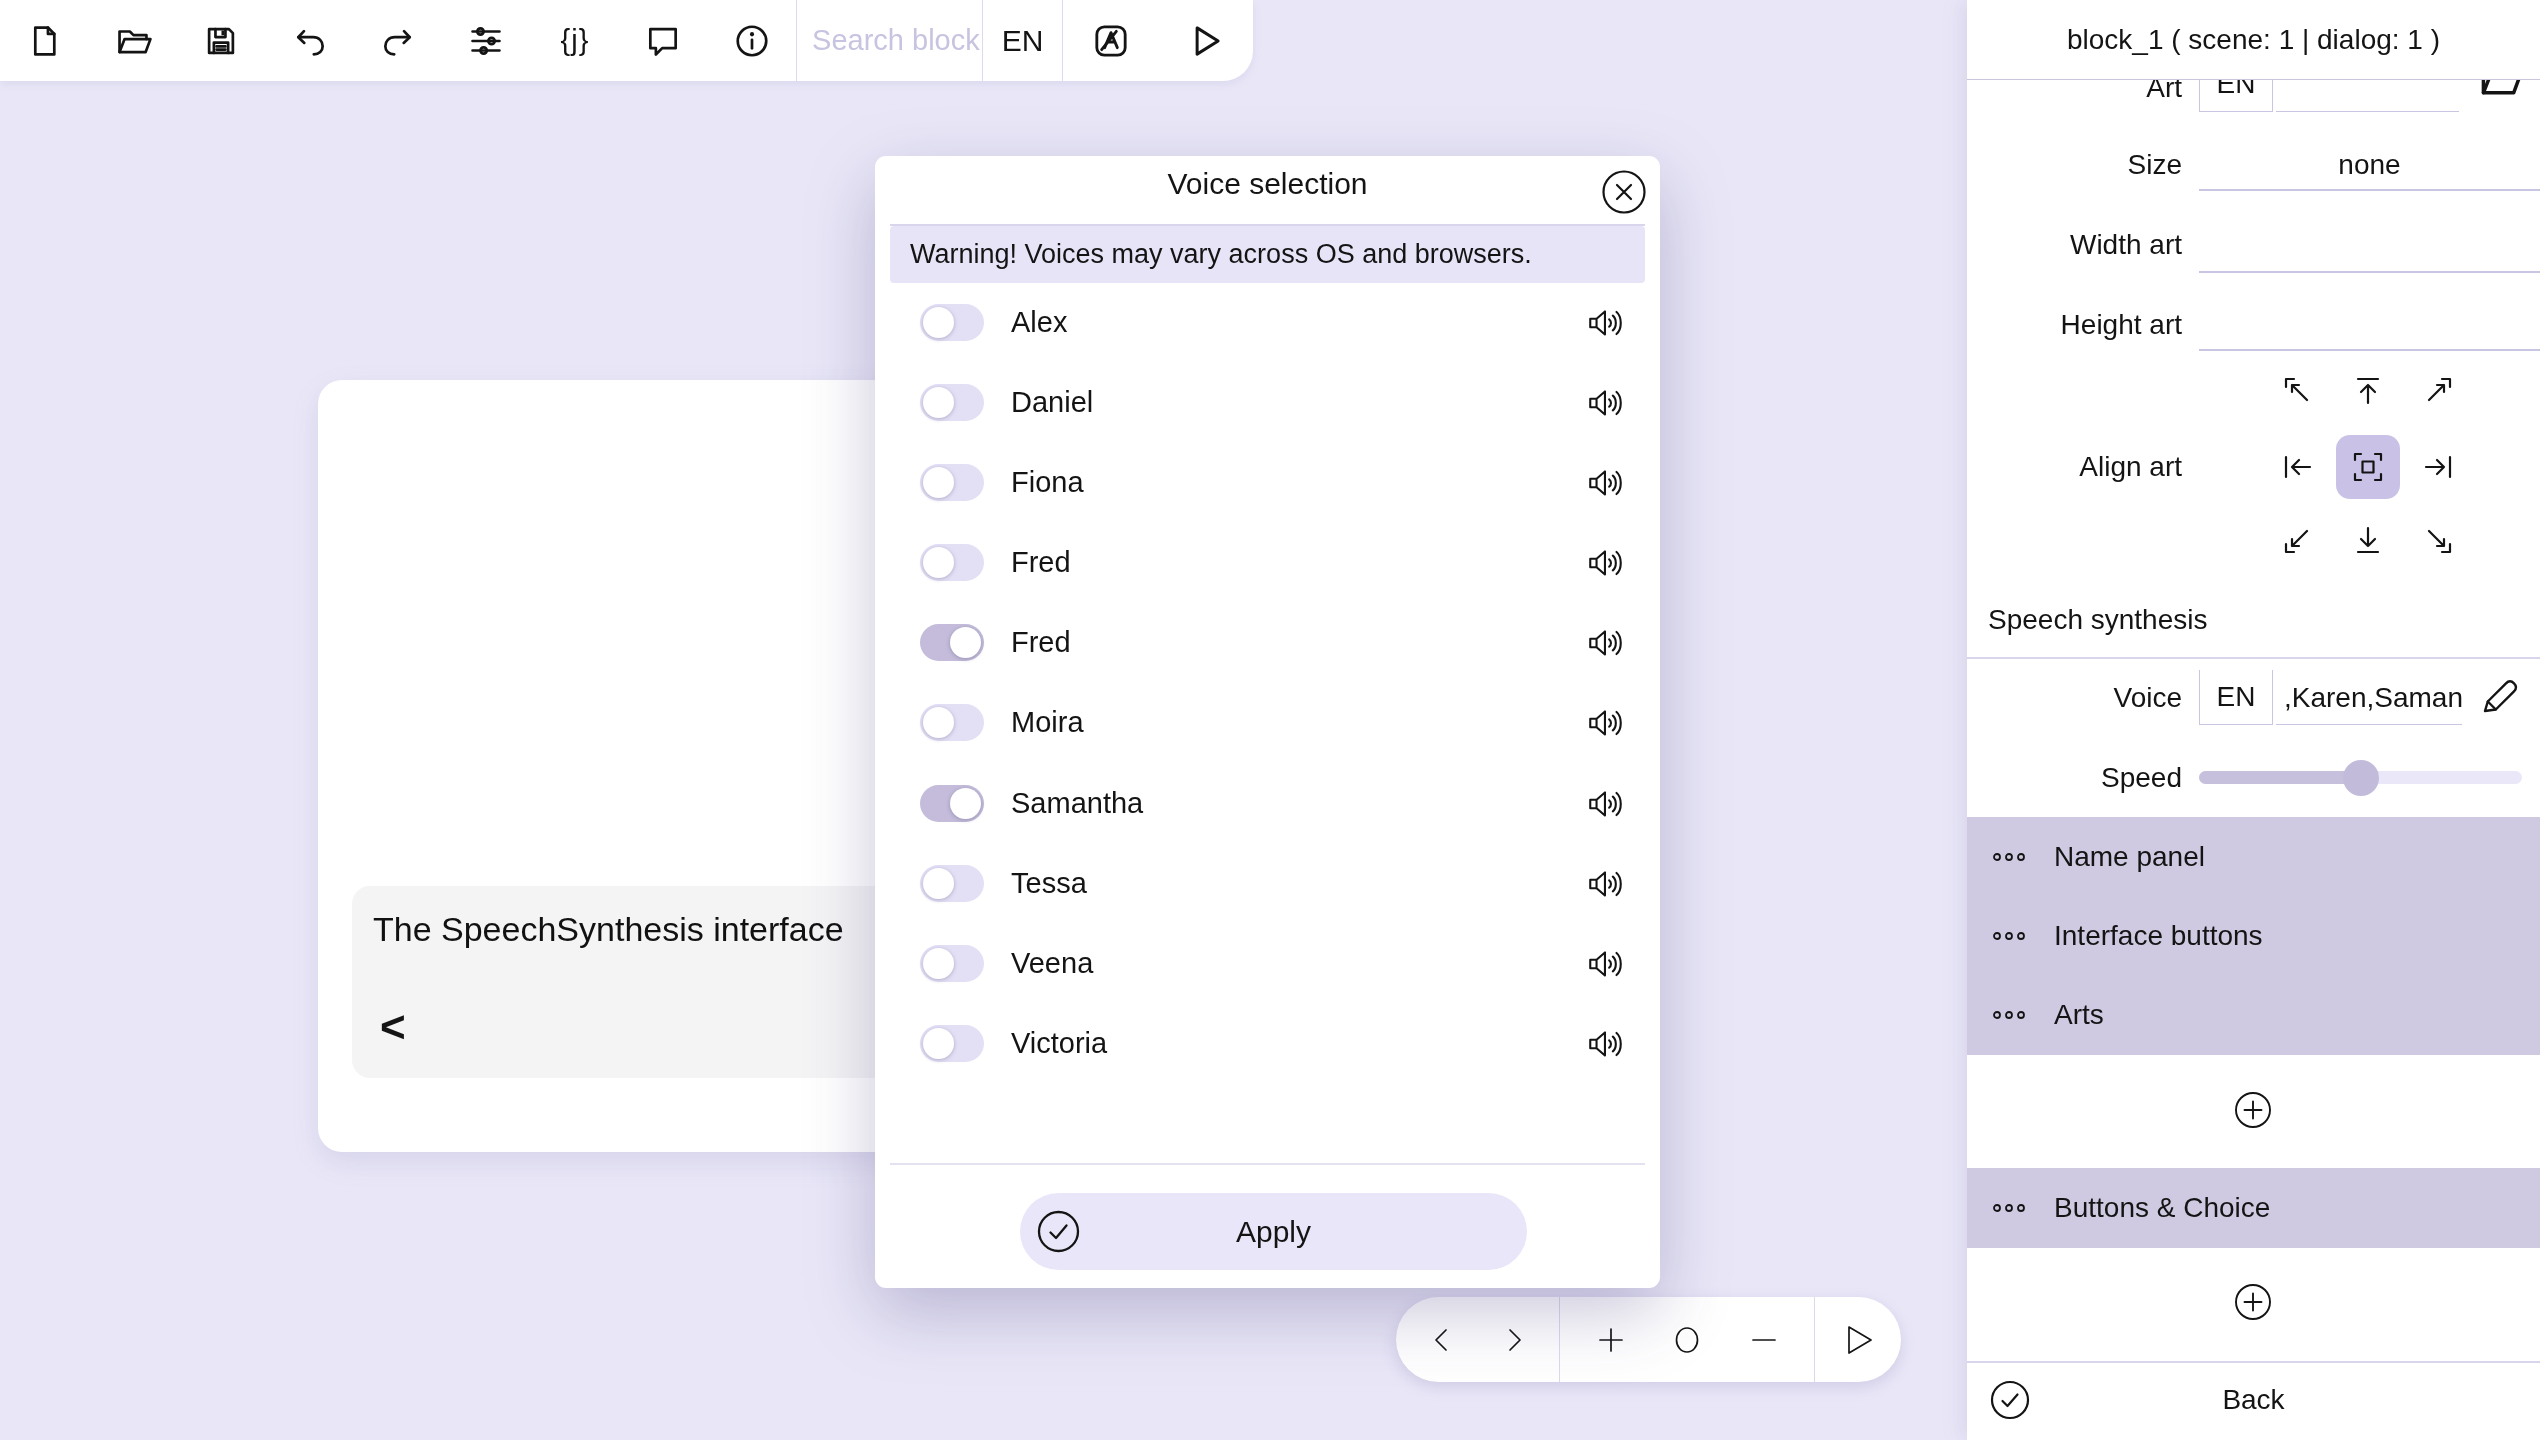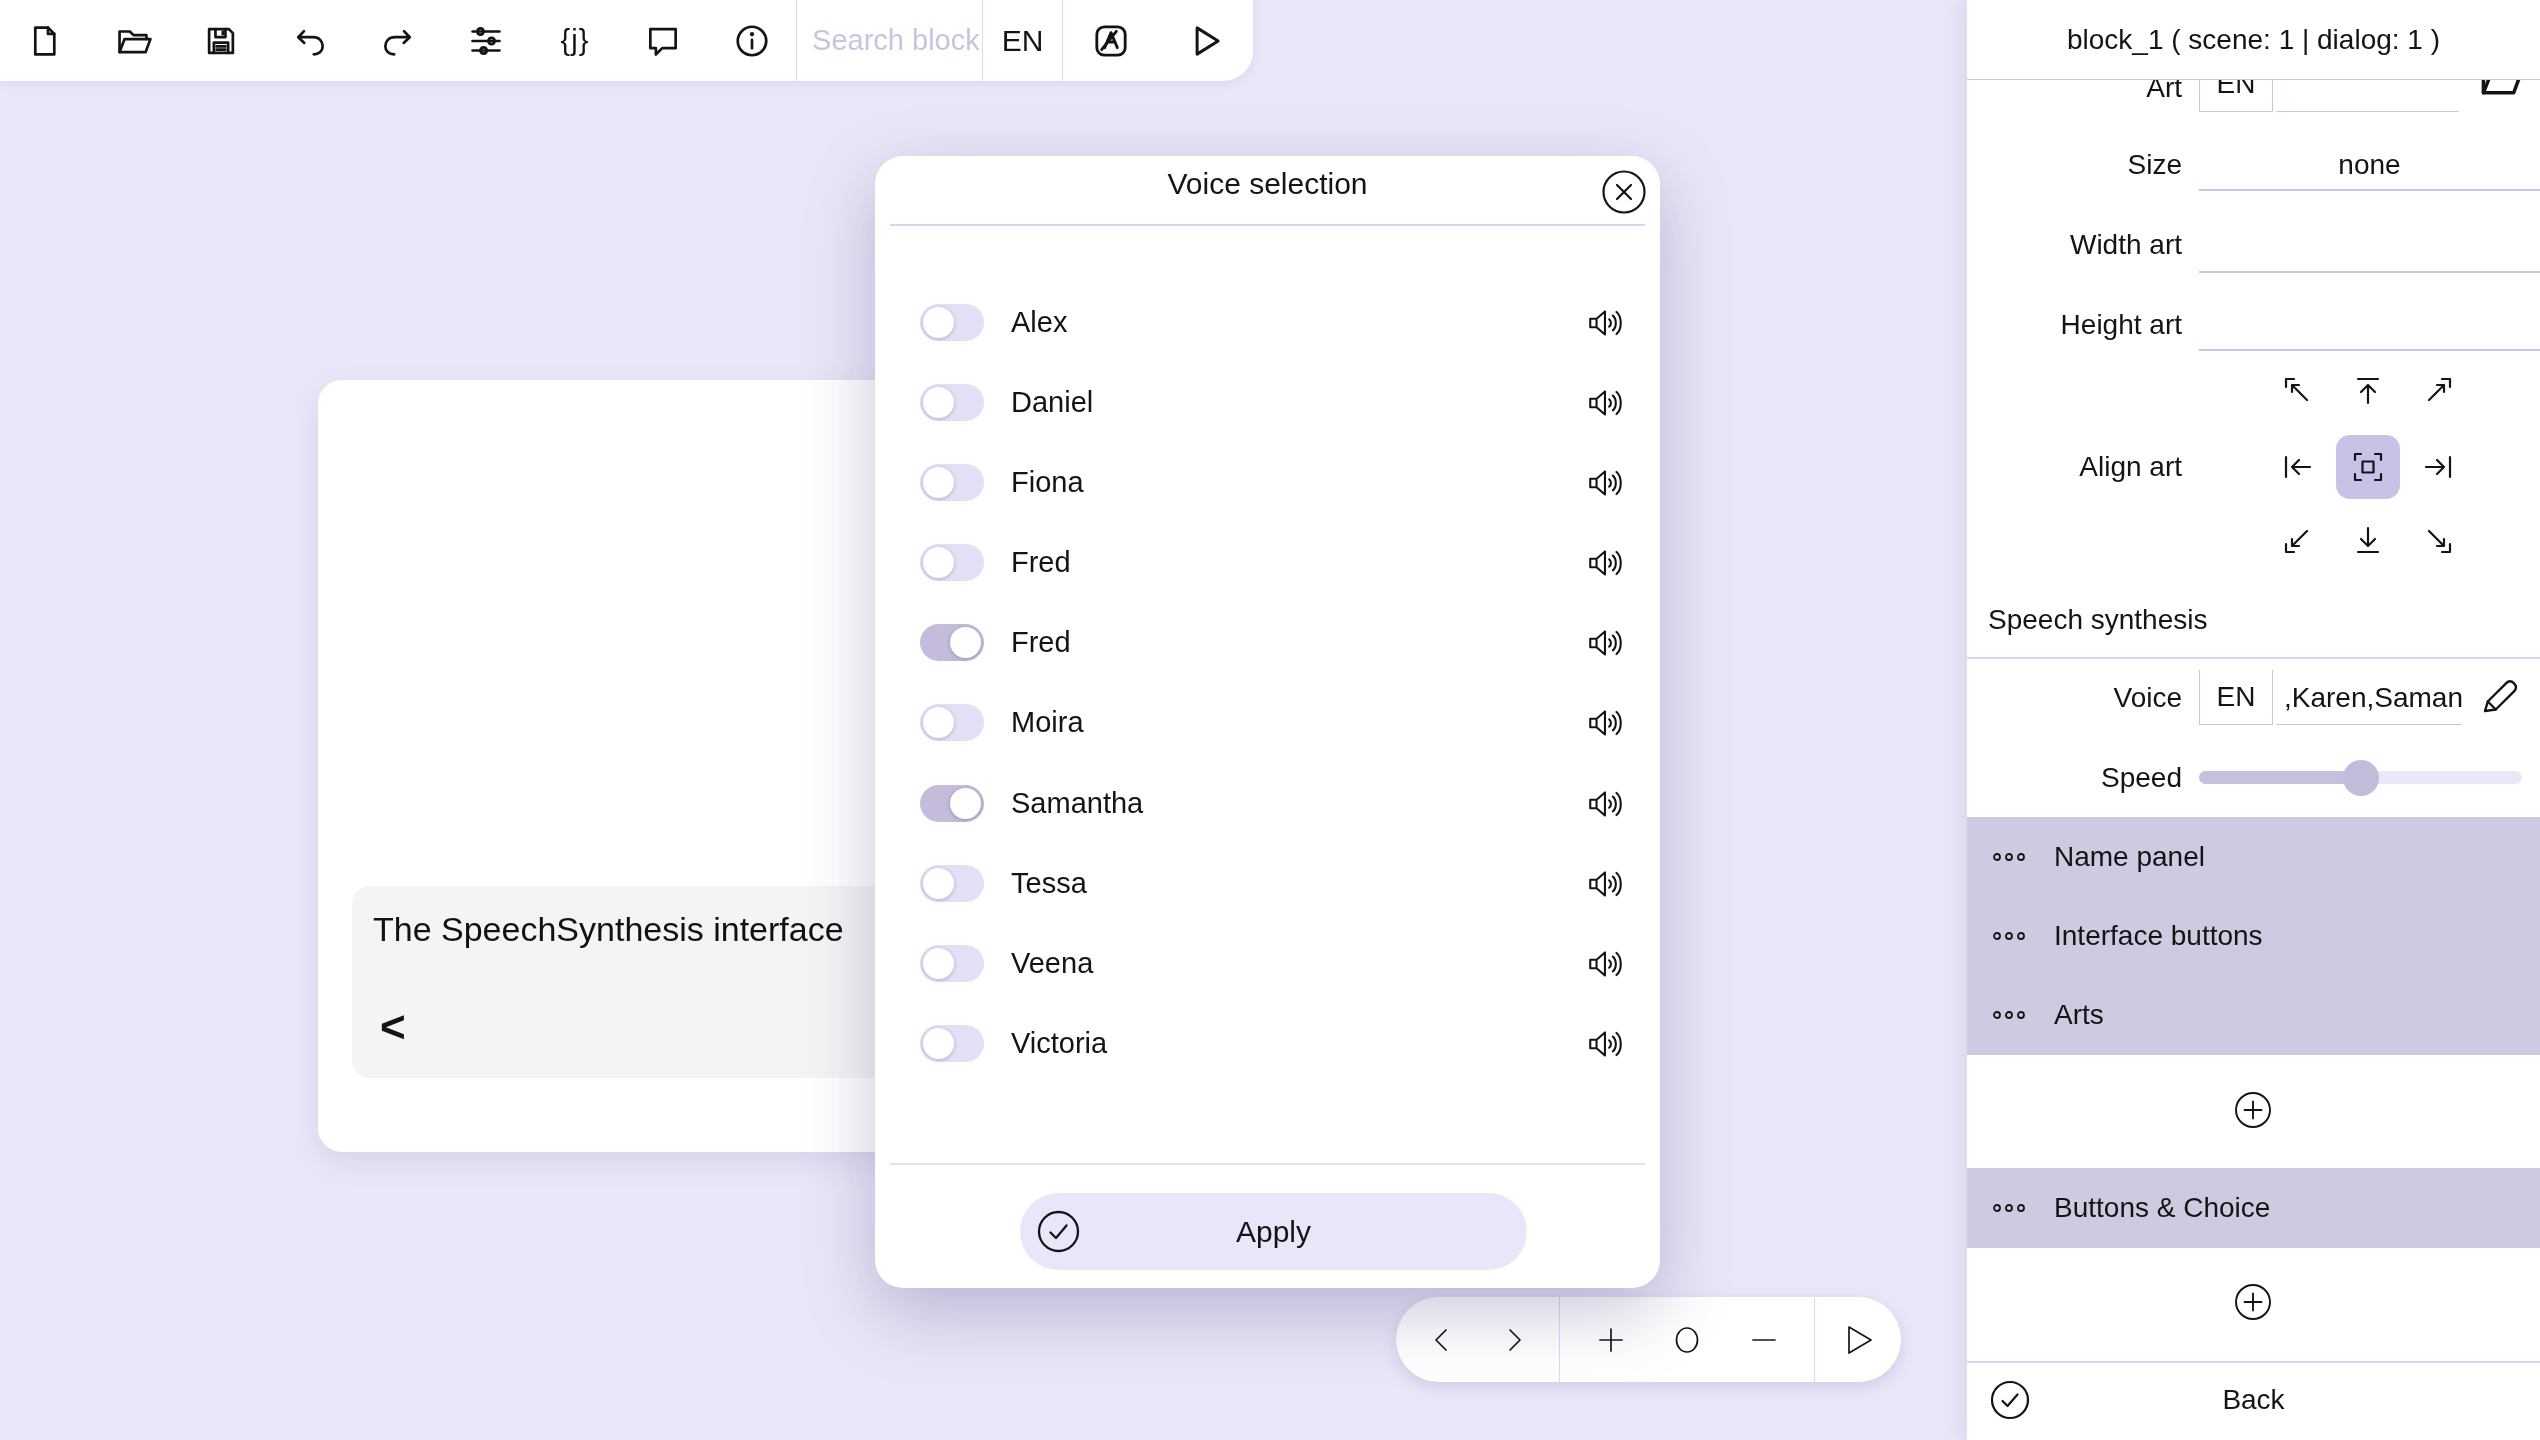--- a/index.html
+++ b/index.html
@@ -25,21 +25,21 @@
   .jsonglyph{font-size:29px;font-weight:400;letter-spacing:1px;}
 
   
   .card{left:318px;top:380px;width:590px;height:772px;background:#fff;border-radius:24px;
         box-shadow:0 10px 28px rgba(80,70,150,.12);}
   .card-panel{left:34px;top:506px;width:540px;height:192px;background:#f4f4f5;border-radius:18px;}
   .card-text{left:21px;top:24px;font-size:34px;color:#111;white-space:nowrap;}
   .card-cursor{left:28px;top:116px;font-size:44px;font-weight:700;}
 
   
-  .modal{left:875px;top:156px;width:785px;height:1132px;background:#fff;border-radius:28px;
+  .modal{left:875px;top:156px;width:785px;height:1132px;background:#fff;border-radius:11px;
          box-shadow:0 24px 70px rgba(60,50,120,.28);z-index:20;}
   .m-title{left:0;top:10px;width:100%;height:36px;text-align:center;font-size:30px;line-height:36px;}
   .m-close{left:726px;top:13px;width:46px;height:46px;cursor:pointer;}
   .m-hdiv{left:15px;top:68px;width:755px;height:1.5px;background:#d8d5ec;}
   .m-banner{left:15px;top:70px;width:755px;height:57px;background:#e7e4f8;border-radius:4px;
             display:flex;align-items:center;padding-left:20px;box-sizing:border-box;font-size:27px;}
   .vlist{left:0;top:126px;width:785px;}
   .vrow{position:relative;height:80.1px;}
   .toggle{position:absolute;left:45px;top:22px;width:64px;height:37px;border-radius:19px;
           background:#e3e0f6;cursor:pointer;}
@@ -180,20 +180,21 @@
 
   <div class="abs modal">
     <div class="abs m-title">Voice selection</div>
     <div class="abs m-close">
       <svg width="46" height="46" viewBox="0 0 46 46">
         <circle cx="23" cy="23" r="20.5" fill="none" stroke="#141414" stroke-width="2.2"></circle>
         <path d="M16 16 L30 30 M30 16 L16 30" stroke="#141414" stroke-width="2.2" stroke-linecap="round"></path>
       </svg>
     </div>
     <div class="abs m-hdiv"></div>
+    <div class="abs m-banner">Warning! Voices may vary across OS and browsers.</div>
     <div class="abs vlist" id="voice-list">
   <div class="vrow">
     <div class="toggle ">
             <div class="knob"></div>
           </div>
     <div class="vname">Alex</div>
     <button class="vspeak"><span><svg width="42" height="42" viewBox="0 0 40 40">
   <path d="M5 16 H11 V24 H5 Z M11 16 L19 9 V31 L11 24 Z" fill="none" stroke="#141414" stroke-width="2" stroke-linejoin="round"></path>
   <path d="M23 16.5 C25.3 18 25.3 22 23 23.5 M26.5 13 C30.3 16 30.3 24 26.5 27 M30 9.5 C35.4 14 35.4 26 30 30.5" fill="none" stroke="#141414" stroke-width="2" stroke-linecap="round"></path>
 </svg></span></button>

